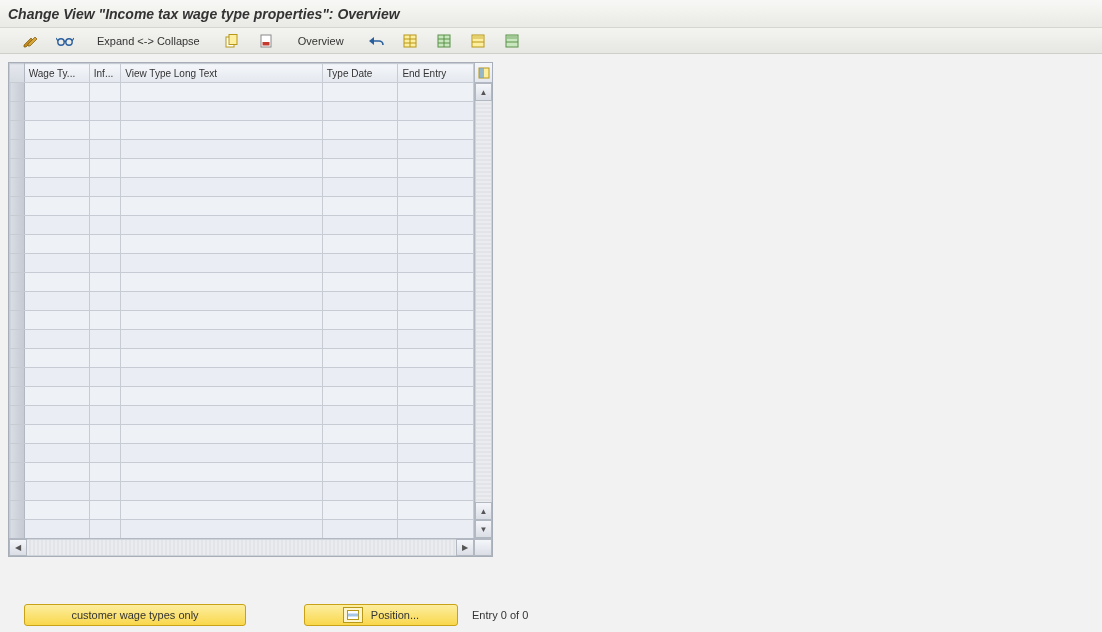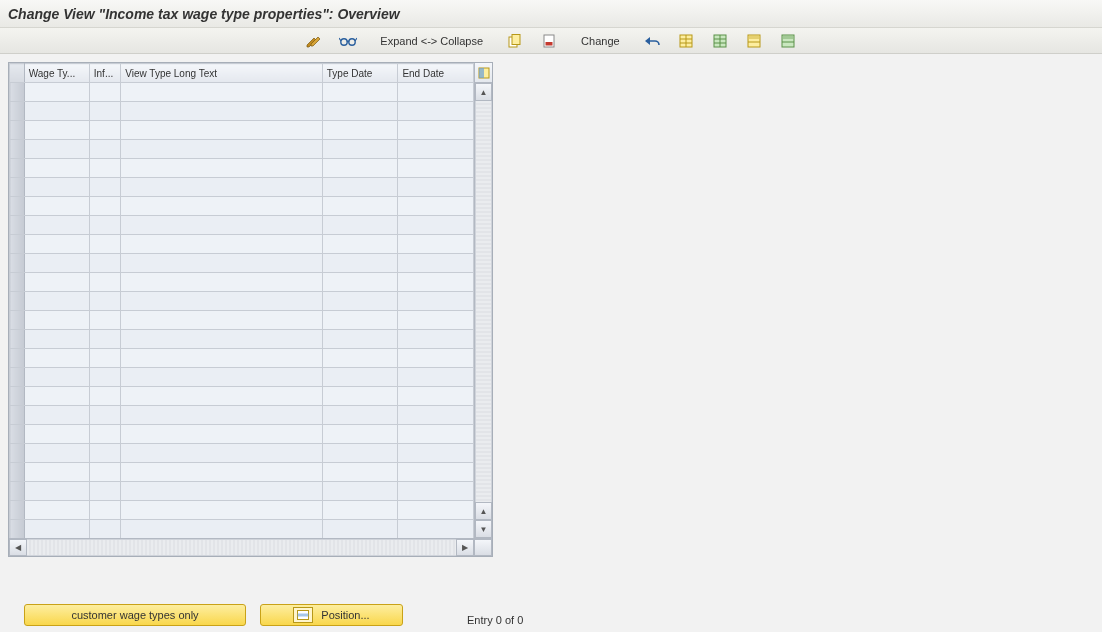--- a/index.html
+++ b/index.html
@@ -3,21 +3,21 @@
   <meta charset="utf-8">
   <style>
     * { box-sizing: border-box; margin: 0; padding: 0; }
     html, body { width: 1102px; height: 632px; overflow: hidden; font-family: Arial, sans-serif; font-size: 11px; background: #f2f2f2; }
     .app { width: 100%; height: 100%; display: flex; flex-direction: column; }
 
     
     .title-bar { height: 28px; line-height: 28px; padding: 0 8px; background: linear-gradient(#f8f8f6, #e9e9e5); border-bottom: 1px solid #d6d6d0; font-weight: bold; font-style: italic; font-size: 14px; color: #333; }
 
     
-    .toolbar { height: 26px; display: flex; align-items: center; gap: 12px; padding: 2px 20px; background: linear-gradient(#f4f4f0, #e6e6e2); border-bottom: 1px solid #cfcfca; justify-content: center; }
+    .toolbar { height: 26px; display: flex; align-items: center; gap: 12px; padding: 2px 20px; background: linear-gradient(#f4f4f0, #e6e6e2); border-bottom: 1px solid #cfcfca; }
     .tb-btn { width: 22px; height: 20px; display: flex; align-items: center; justify-content: center; border: 1px solid transparent; border-radius: 2px; cursor: pointer; }
     .tb-text-btn { height: 20px; padding: 0 8px; display: flex; align-items: center; border: 1px solid transparent; border-radius: 2px; cursor: pointer; color: #333; }
 
     
     .content { flex: 1; padding: 8px; position: relative; background: #f2f2f2; }
 
     
     .table-panel { width: 485px; height: 495px; border: 1px solid #a7aeb8; background: #eceff4; display: flex; flex-direction: column; position: relative; }
     .table-wrap { flex: 1; display: flex; overflow: hidden; }
     .table-grid { flex: 1; overflow: hidden; }
@@ -43,24 +43,24 @@
     .vscroll { width: 18px; display: flex; flex-direction: column; background: #e6e9ee; border-left: 1px solid #b2b8c2; }
     .vs-btn { height: 18px; border: 1px solid #b2b8c2; background: linear-gradient(#f4f6fa, #dadee5); display:flex; align-items:center; justify-content:center; cursor:pointer; color:#555; font-size:8px; }
     .vs-track { flex:1; background: repeating-linear-gradient(#eaecef, #eaecef 2px, #e2e4e8 2px, #e2e4e8 4px); border-left:1px solid #cfd3da; border-right:1px solid #cfd3da; }
 
     
     .hscroll { height: 18px; display:flex; background:#e6e9ee; border-top:1px solid #b2b8c2; }
     .hs-btn { width:18px; border:1px solid #b2b8c2; background:linear-gradient(#f4f6fa,#dadee5); display:flex; align-items:center; justify-content:center; cursor:pointer; color:#555; font-size:8px;}
     .hs-track { flex:1; background: repeating-linear-gradient(90deg,#eaecef,#eaecef 2px,#e2e4e8 2px,#e2e4e8 4px); border-top:1px solid #cfd3da; border-bottom:1px solid #cfd3da;}
 
     
-    .footer-ctrls { position: absolute; left: 8px; bottom: 6px; display:flex; align-items:flex-end; gap:14px;padding-left:16px; }
+    .footer-ctrls { position: absolute; left: 8px; bottom: 6px; display:flex; align-items:center; gap:14px;padding-left:16px; }
     .yellow-btn { height: 22px; display:flex; align-items:center; justify-content:center; border:1px solid #c9a218; border-radius:3px; background: linear-gradient(#fdeea0, #f9d74c); cursor:pointer; color:#333; font-size:11px; }
     .yellow-btn.w1 { width: 222px; }
-    .yellow-btn.w2 { width: 143px; text-align:center; position:relative; }
+    .yellow-btn.w2 { width: 154px; text-align:center; position:relative;margin-left:44px; }
     .yellow-btn.w2 .ico-box { width:20px; height:16px; border:1px solid #b79818; background:#fff5cc; margin-right:8px; display:flex; align-items:center; justify-content:center;}
     .entry-text { color:#333; font-size:11px; }
 
     
     .watermark { position:absolute; top: 40px; left: 145px; font-family: Georgia, 'Times New Roman', serif; font-size: 22px; font-style: italic; font-weight: bold; color: rgba(232,155,65,0.55); pointer-events:none; letter-spacing:0.5px; }
 
     svg { display:block; }
   </style>
 </head>
 <body>
@@ -89,21 +89,21 @@
           <rect x="1" y="3" width="8" height="10" fill="#fff" stroke="#b79818"></rect>
           <rect x="4" y="0.5" width="8" height="10" fill="#fdeea0" stroke="#b79818"></rect>
         </svg>
     </div>
     <div class="tb-btn">
       <svg width="12" height="14" viewBox="0 0 12 14">
           <rect x="1" y="1" width="10" height="12" fill="#fff" stroke="#8a8a8a"></rect>
           <rect x="2.5" y="8" width="7" height="3.5" fill="#c43a2f"></rect>
         </svg>
     </div>
-    <div class="tb-text-btn">Change</div>
+    <div class="tb-text-btn">Overview</div>
     <div class="tb-btn">
       <svg width="16" height="12" viewBox="0 0 16 12">
           <path d="M6 2 L1 6 L6 10 Z" fill="#2a5f9e"></path>
           <path d="M3 6 H11 A4 4 0 0 1 15 10" fill="none" stroke="#2a5f9e" stroke-width="1.6"></path>
         </svg>
     </div>
     <div class="tb-btn">
       <svg width="14" height="14" viewBox="0 0 14 14">
           <rect x="1" y="1" width="12" height="12" fill="#fdeea0" stroke="#b79818"></rect>
           <line x1="1" y1="5" x2="13" y2="5" stroke="#b79818"></line>
@@ -150,21 +150,21 @@
                 <col class="col-start">
                 <col class="col-end">
             </colgroup>
             <thead>
               <tr>
                 <th class="col-sel"></th>
                 <th>Wage Ty...</th>
                 <th>Inf...</th>
                 <th>View Type Long Text</th>
                 <th>Type Date</th>
-                <th>End Date</th>
+                <th>End Entry</th>
               </tr>
             </thead>
             <tbody id="grid-body">
                 <tr>
                   <td class="col-sel"></td>
                   <td></td>
                   <td></td>
                   <td></td>
                   <td></td>
                   <td></td>
@@ -381,16 +381,16 @@
       <div class="yellow-btn w1">customer wage types only</div>
       <div class="yellow-btn w2">
         <span class="ico-box">
           <svg width="12" height="10" viewBox="0 0 12 10">
               <rect x="0.5" y="0.5" width="11" height="9" fill="#fff" stroke="#b79818"></rect>
               <rect x="0.5" y="3.5" width="11" height="3" fill="#6aa0d8" opacity="0.6"></rect>
             </svg>
         </span>
         <span>Position...</span>
       </div>
-      <span class="entry-text" style="margin-left:50px;">Entry 0 of 0</span>
+      <span class="entry-text" style="">Entry 0 of 0</span>
     </div>
   </div>
 </div>
 
 </body></html>

